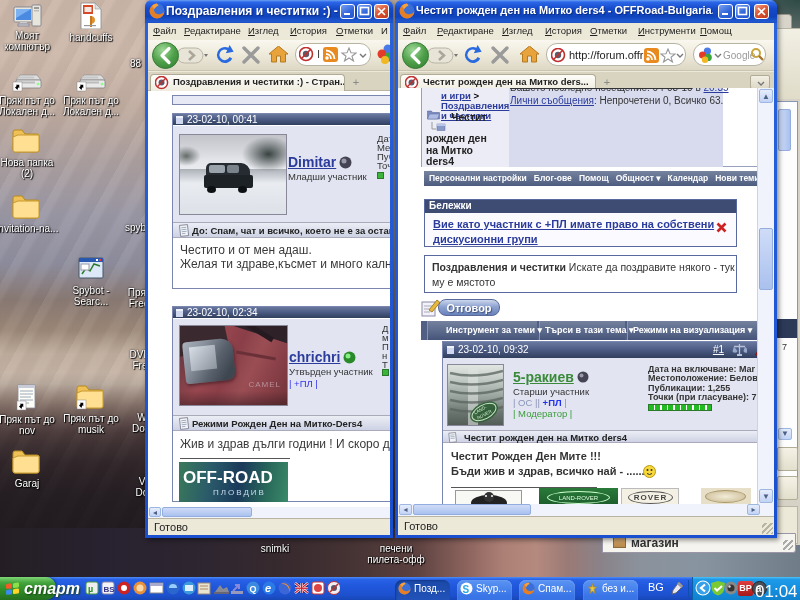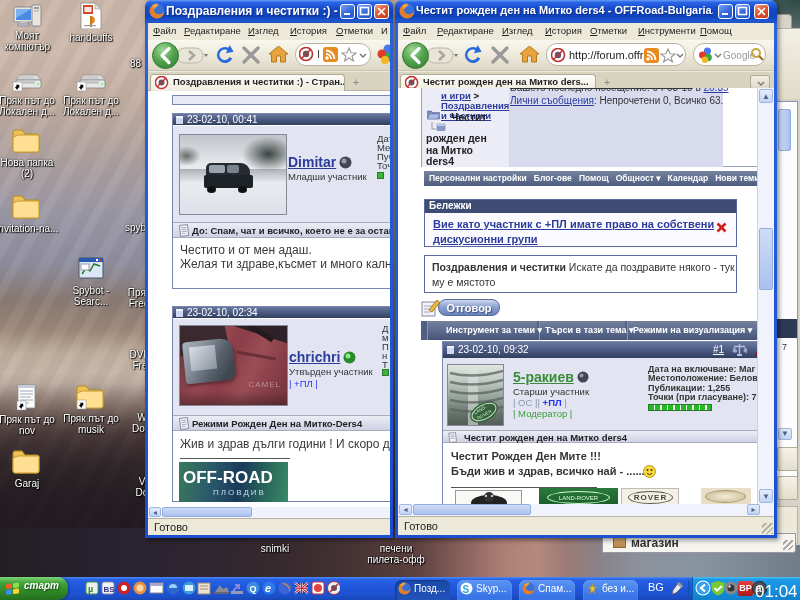--- a/index.html
+++ b/index.html
@@ -56,23 +56,23 @@
 .sthumb { position:absolute; background:linear-gradient(180deg,#cfdcf8,#aac1ee); border:1px solid #93aede; border-radius:2px; }
 
 
 .phead { background:linear-gradient(180deg,#68789e 0%,#4a5a82 50%,#313f5e 100%); color:#fff; font-size:10px; }
 .divrow { background:linear-gradient(180deg,#eceef5 0%,#cdd2e4 100%); }
 a.blu { color:#2b3c9c; text-decoration:underline; }
 
 
 #taskbar { position:absolute; left:0; top:577px; width:800px; height:23px;
   background:linear-gradient(180deg,#4f8ef5 0%,#2862e8 10%,#1f56da 45%,#1d50cd 80%,#1646b6 100%); }
-#startbtn { position:absolute; left:0; top:0; width:68px; height:23px;
+#startbtn { position:absolute; left:0; top:0; width:56px; height:23px;
   background:linear-gradient(180deg,#7fd675 0%,#43a33c 25%,#2f8a28 60%,#256f1f 100%);
-  border-radius:0 10px 10px 0; color:#fff; font-size:10px; font-weight:bold; font-style:italic;
+  border-radius:0 10px 10px 0; color:#fff; font-size:16px; font-weight:bold; font-style:italic;
   text-shadow:1px 1px 2px #14430f; box-shadow:1px 0 3px rgba(0,0,0,.4); }
 .tkbtn { position:absolute; top:3px; height:32px; border-radius:7px; color:#fff; font-size:10px;
   background:linear-gradient(180deg,#5b94f2,#3a75e8 50%,#3670e2); box-shadow:inset 0 0 1px #bcd2f8;text-align:center; }
 .tkbtn.on { background:linear-gradient(180deg,#1c49a8,#2458c2); box-shadow:inset 1px 1px 2px #123a8a; }
 #tray { position:absolute; right:0; top:0; width:108px; height:23px;
   background:linear-gradient(180deg,#4fc3f5 0%,#1e9ae8 10%,#1590e0 50%,#1181cd 100%);
   border-left:1px solid #0b5fa4; color:#fff; }
 </style>
 </head>
 <body>

